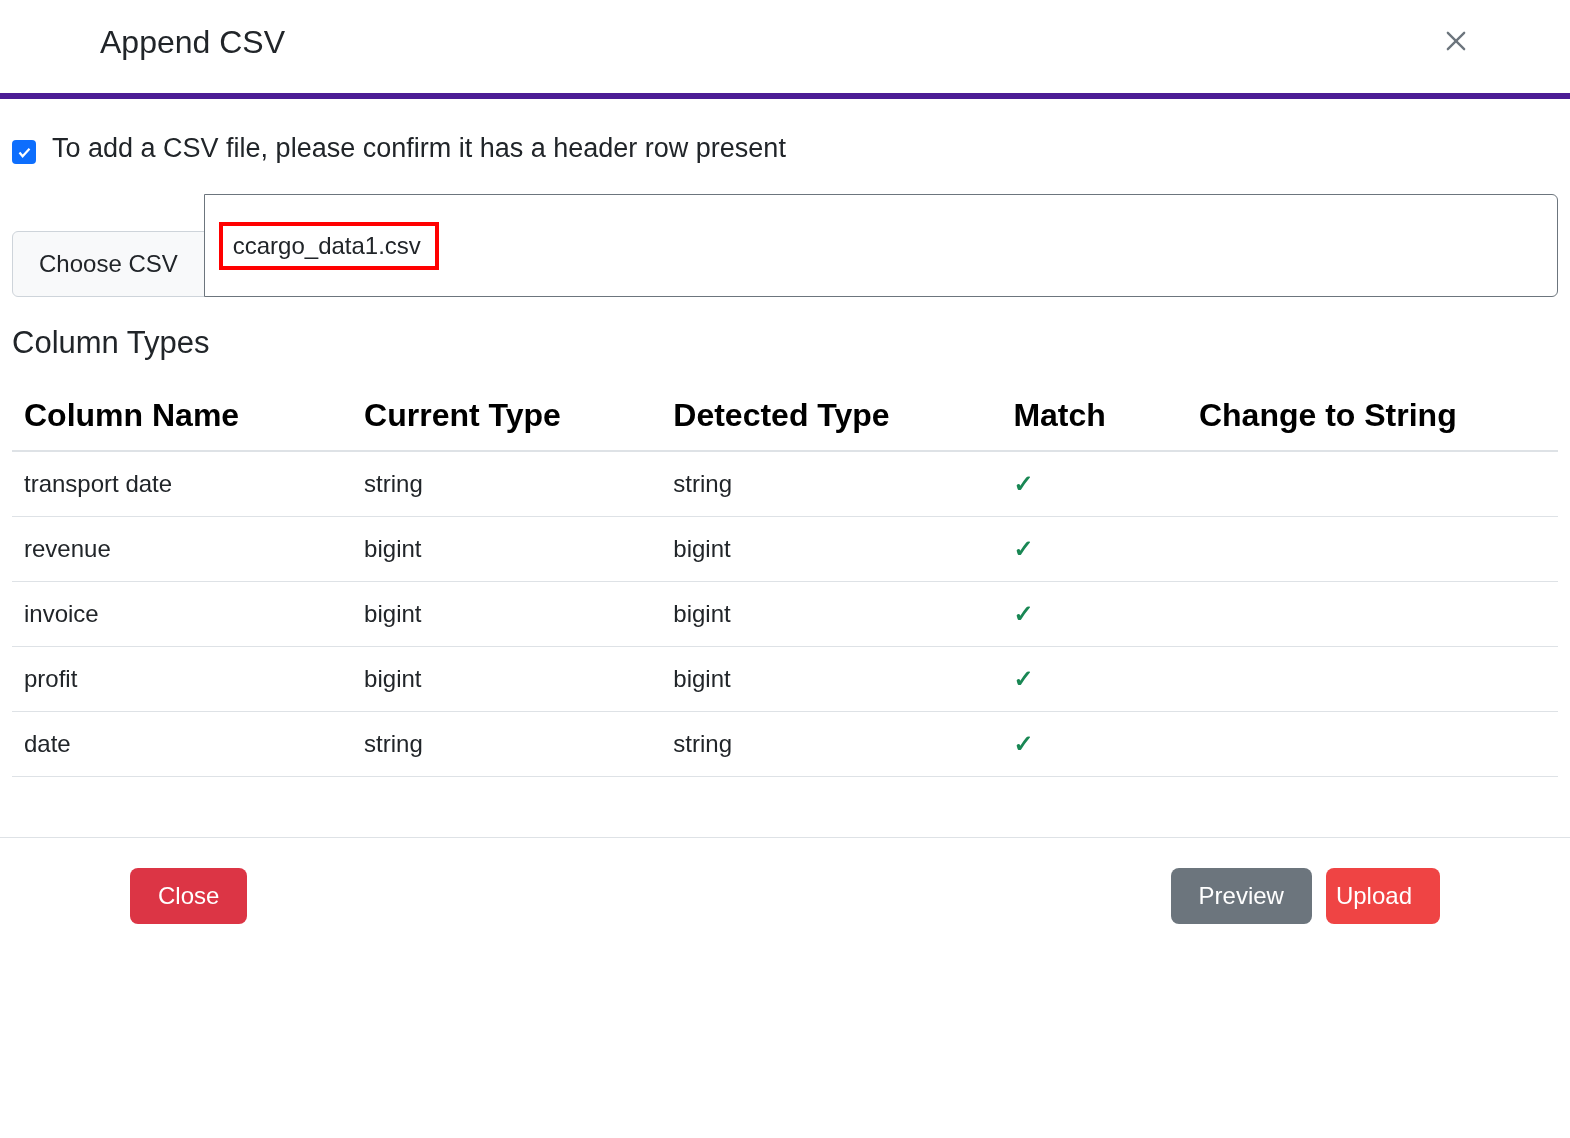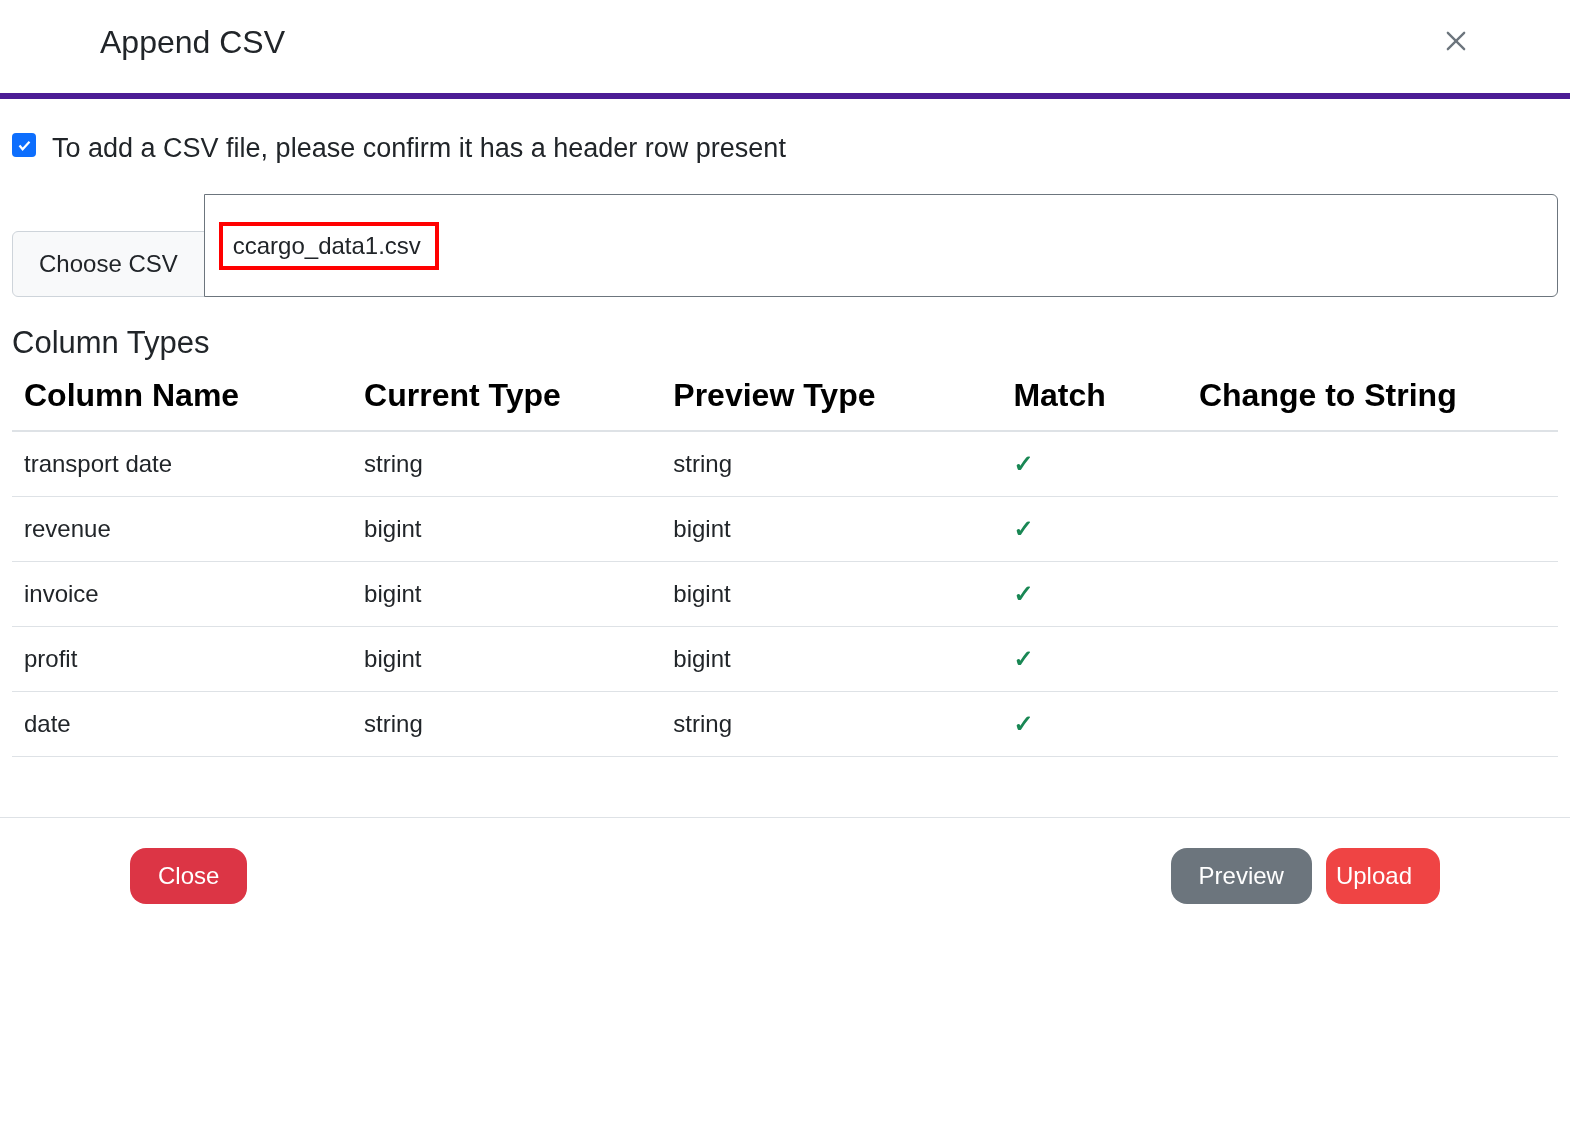--- a/index.html
+++ b/index.html
@@ -33,21 +33,21 @@
       font-weight: 300;
       line-height: 1;
       background: none;
       border: none;
     }
     .modal-body {
       padding: 20px 12px 30px 12px;
     }
     .confirm-row {
       display: flex;
-      align-items: flex-start;
+      align-items: flex-end;
       gap: 16px;
       padding: 14px 0 30px 0;
     }
     .checkbox {
       width: 24px;
       height: 24px;
       background: #0d6efd;
       border-radius: 4px;
       display: flex;
       align-items: center;
@@ -96,20 +96,21 @@
       padding: 6px 14px 6px 10px;
       display: inline-block;
     }
     .file-highlight-inner {
       font-size: 24px;
     }
     .section-title {
       font-size: 31px;
       font-weight: 400;
       color: #212529;
+      margin-bottom: 20px;
     }
     table {
       width: 100%;
       border-collapse: collapse;
     }
     thead th {
       text-align: left;
       font-size: 32px;
       font-weight: 700;
       color: #000;
@@ -135,21 +136,21 @@
       border-top: 1px solid #dee2e6;
       margin-top: 30px;
     }
     .footer-right {
       display: flex;
       gap: 14px;
     }
     .btn {
       padding: 14px 28px;
       font-size: 24px;
-      border-radius: 16px;
+      border-radius: 8px;
       border: none;
       cursor: pointer;
       color: #fff;
     }
     .btn-close {
       background: #dc3545;
     }
     .btn-preview {
       background: #6c757d;
     }
@@ -196,21 +197,21 @@
     </div>
   </div>
 
   <div class="section-title">Column Types</div>
 
   <table>
     <thead>
       <tr>
         <th class="col-name">Column Name</th>
         <th class="col-current">Current Type</th>
-        <th class="col-detected">Preview Type</th>
+        <th class="col-detected">Detected Type</th>
         <th class="col-match">Match</th>
         <th class="col-change">Change to String</th>
       </tr>
     </thead>
     <tbody id="table-body">
         <tr>
           <td>transport date</td>
           <td>string</td>
           <td>string</td>
           <td class="check-icon">✓</td>

